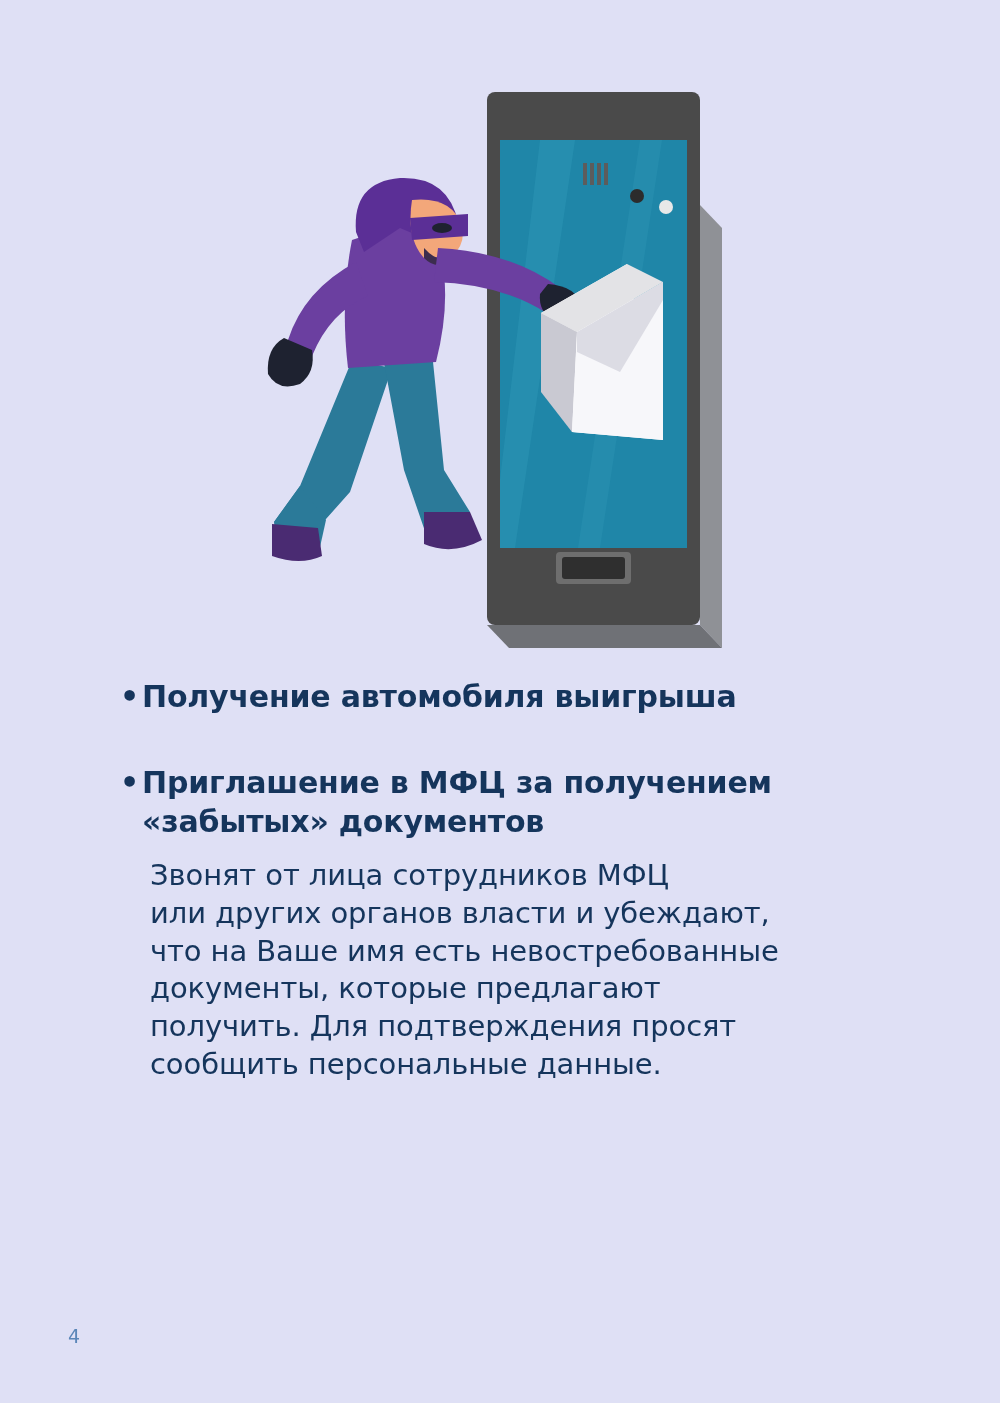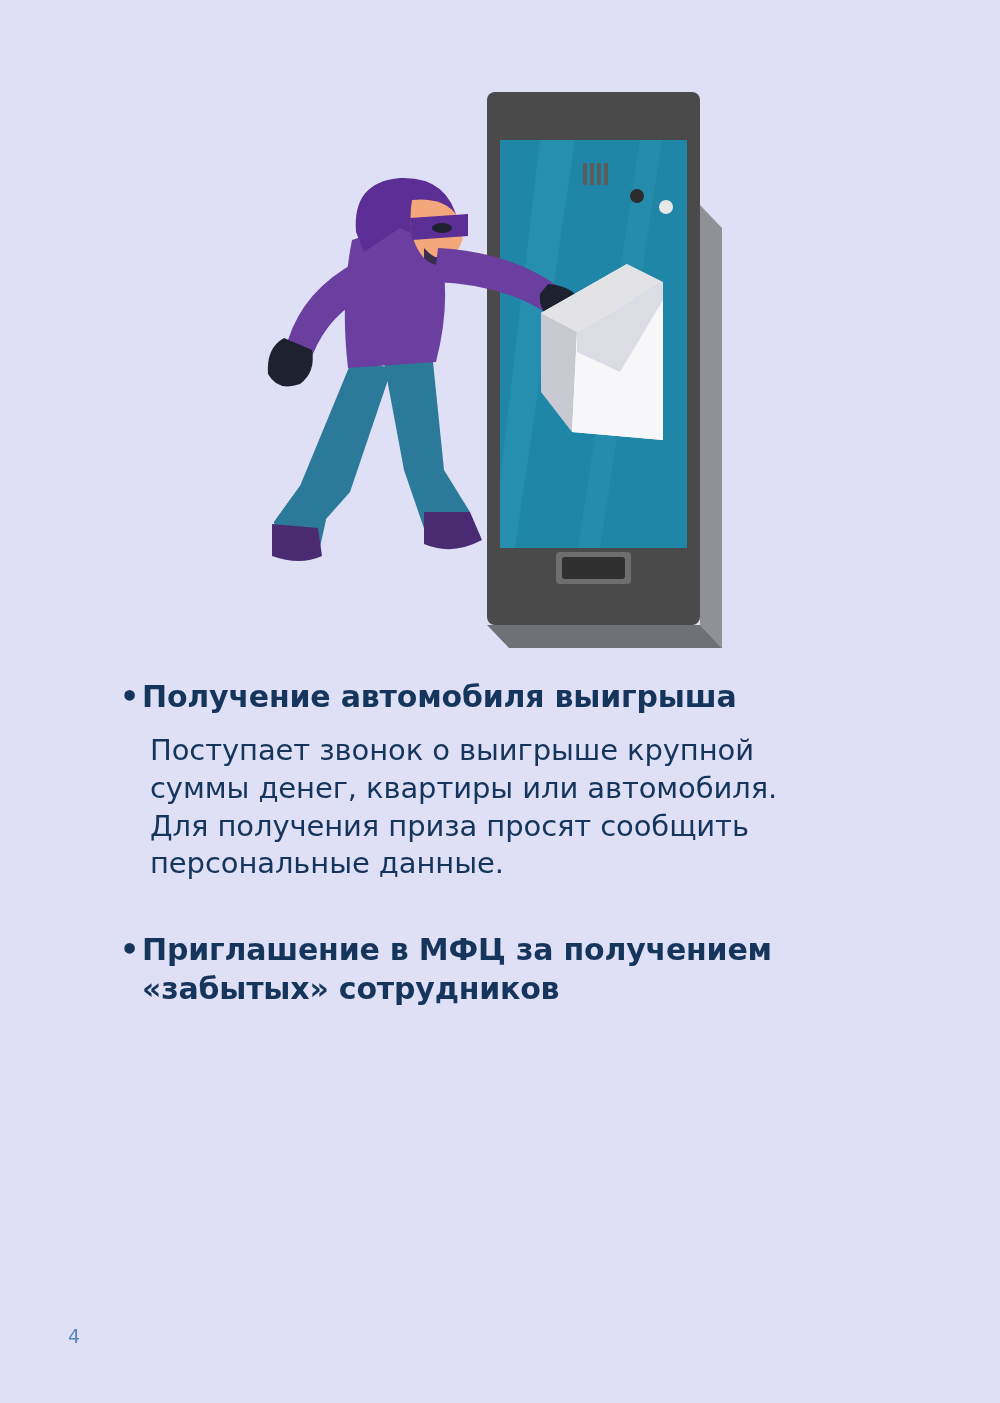--- a/index.html
+++ b/index.html
@@ -149,31 +149,33 @@
     </svg>
   </div>
 
   <div class="content">
 
     <div class="block block-1">
       <div class="heading">
         <span class="bullet-dot">•</span>
         <span class="heading-text">Получение автомобиля выигрыша</span>
       </div>
-      <p class="body-text">Поступает звонок о выигрыше крупной
-суммы денег, квартиры или автомобиля.
-Для получения приза просят сообщить
-персональные данные.</p>
     </div>
 
     <div class="block block-2">
       <div class="heading">
         <span class="bullet-dot">•</span>
         <span class="heading-text" style="white-space:pre-line">Приглашение в МФЦ за получением
-«забытых» сотрудников</span>
+«забытых» документов</span>
       </div>
+      <p class="body-text">Звонят от лица сотрудников МФЦ
+или других органов власти и убеждают,
+что на Ваше имя есть невостребованные
+документы, которые предлагают
+получить. Для подтверждения просят
+сообщить персональные данные.</p>
     </div>
 
   </div>
 
   <div class="page-number">4</div>
 
 </div>
 
 </body></html>

